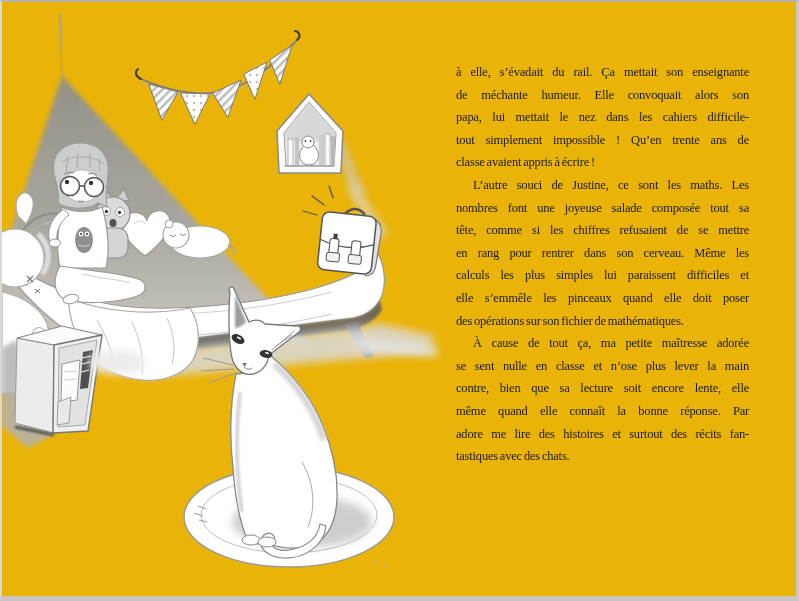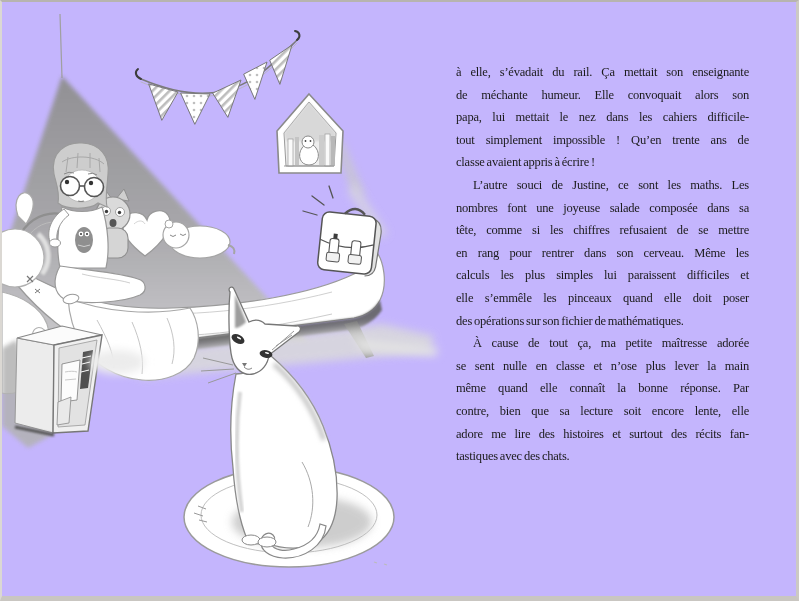--- a/index.html
+++ b/index.html
@@ -1,20 +1,20 @@
 <!DOCTYPE html>
 <html><head>
 <meta charset="utf-8">
 <style>
   html,body{margin:0;padding:0;background:#ffffff;}
   .screen{
     position:relative;
     width:799px;height:601px;
     box-sizing:border-box;
-    background:#c4b5fd;
+    background:#eab308;
     border-top:2px solid #b7b4af;
     border-left:2px solid #dbd8d3;
     border-right:3px solid #ccc9c4;
     border-bottom:5px solid #c9c6c1;
     overflow:hidden;
     font-family:"Liberation Serif", serif;
   }
   .left-page{position:absolute;left:0;top:0;width:445px;height:594px;}
   .left-page svg{display:block;}
   .right-page{position:absolute;left:452px;top:0;width:296px;height:594px;}
@@ -267,32 +267,32 @@
     <div class="text-col">
         <div class="para">
           <div class="line">à elle, s’évadait du rail. Ça mettait son enseignante</div>
           <div class="line">de méchante humeur. Elle convoquait alors son</div>
           <div class="line">papa, lui mettait le nez dans les cahiers difficile-</div>
           <div class="line">tout simplement impossible ! Qu’en trente ans de</div>
           <div class="line last">classe avaient appris à écrire !</div>
         </div>
         <div class="para">
           <div class="line indent">L’autre souci de Justine, ce sont les maths. Les</div>
-          <div class="line">nombres font une joyeuse salade composée dans sa</div>
+          <div class="line">nombres font une joyeuse salade composée tout sa</div>
           <div class="line">tête, comme si les chiffres refusaient de se mettre</div>
           <div class="line">en rang pour rentrer dans son cerveau. Même les</div>
           <div class="line">calculs les plus simples lui paraissent difficiles et</div>
           <div class="line">elle s’emmêle les pinceaux quand elle doit poser</div>
           <div class="line last">des opérations sur son fichier de mathématiques.</div>
         </div>
         <div class="para">
           <div class="line indent">À cause de tout ça, ma petite maîtresse adorée</div>
           <div class="line">se sent nulle en classe et n’ose plus lever la main</div>
+          <div class="line">contre, bien que sa lecture soit encore lente, elle</div>
           <div class="line">même quand elle connaît la bonne réponse. Par</div>
-          <div class="line">contre, bien que sa lecture soit encore lente, elle</div>
           <div class="line">adore me lire des histoires et surtout des récits fan-</div>
           <div class="line last">tastiques avec des chats.</div>
         </div>
       </div>
     <div class="page-number">11</div>
   </div>
 
 </div>
 
 </body></html>

